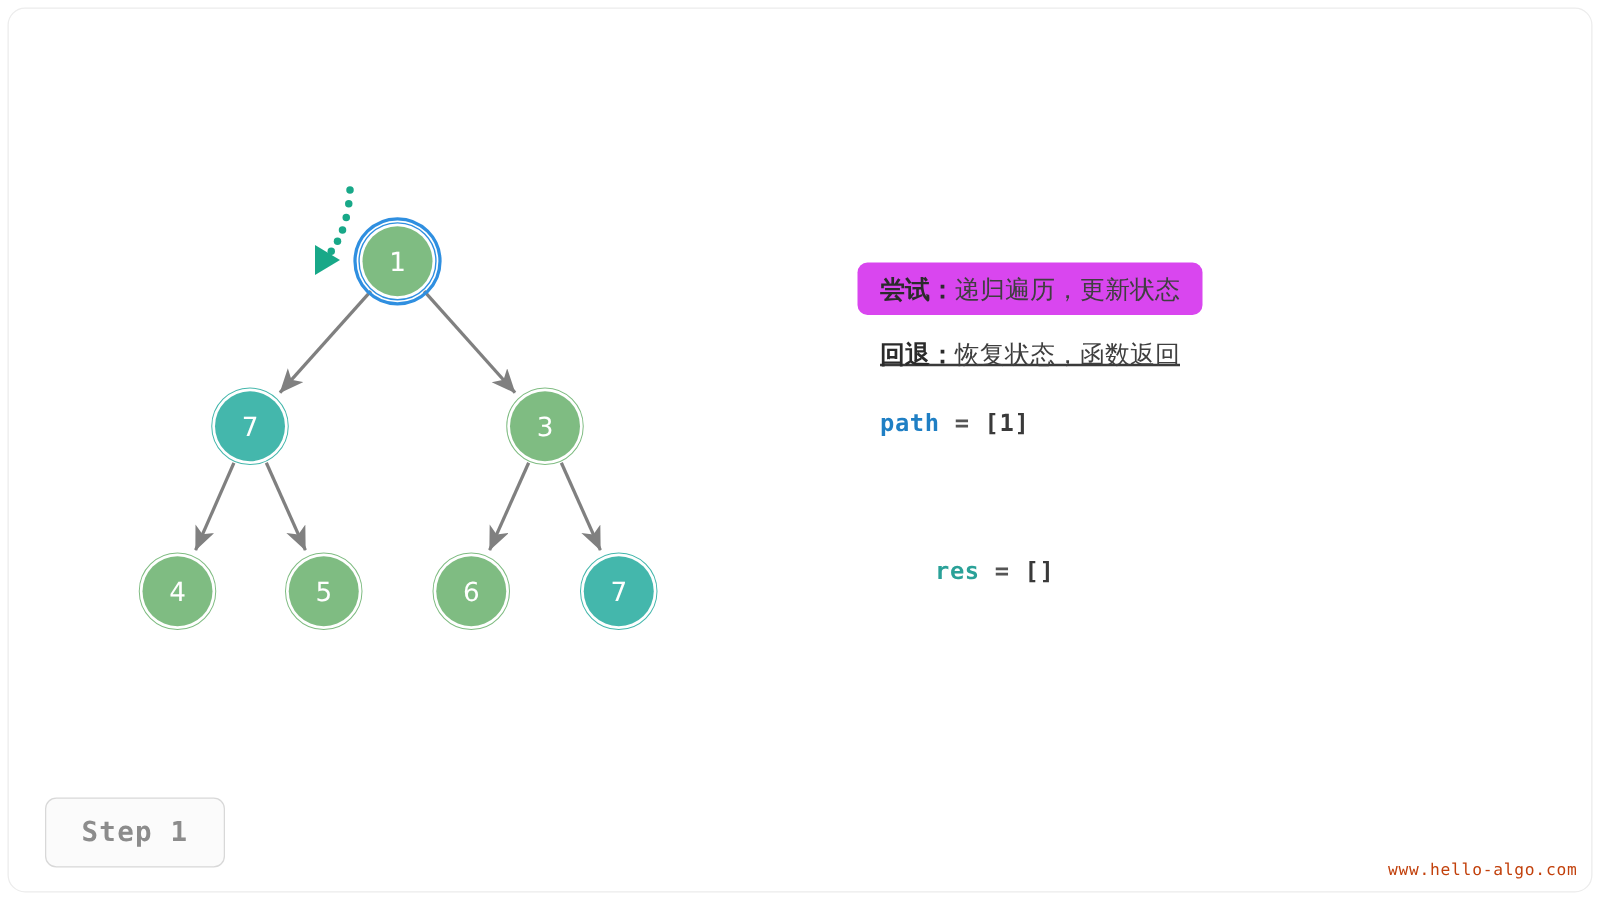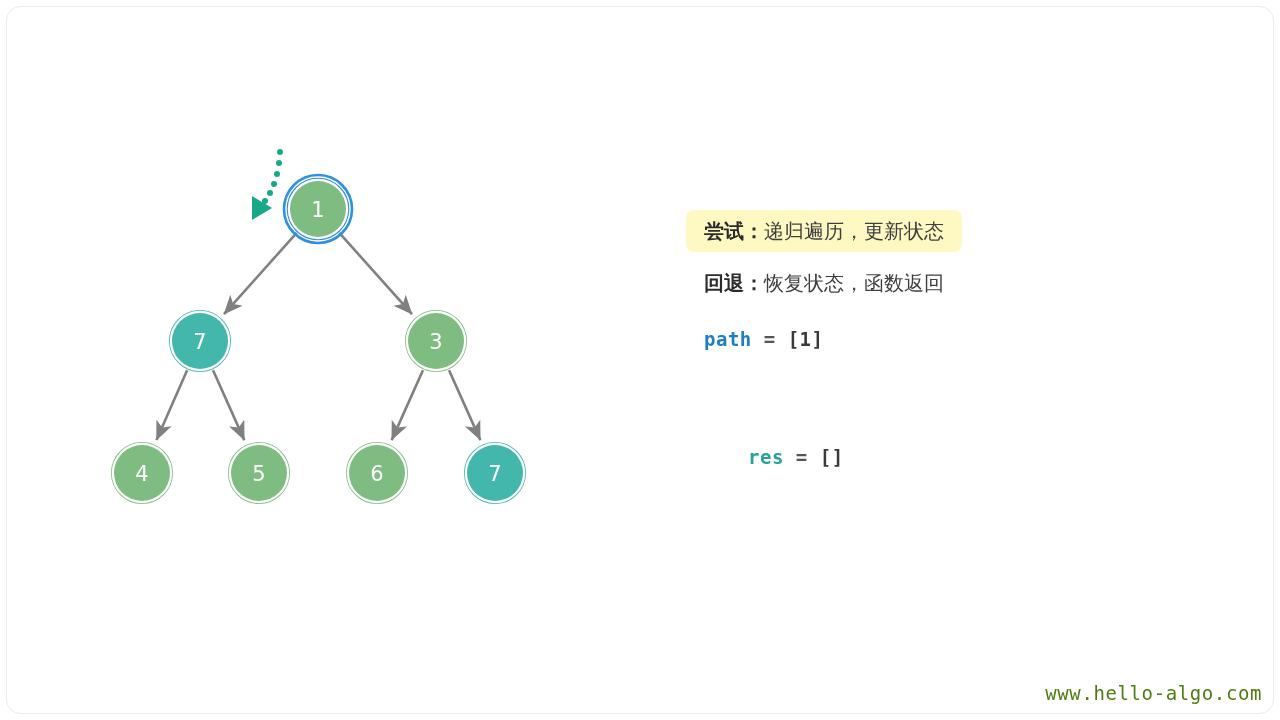--- a/index.html
+++ b/index.html
@@ -118,22 +118,22 @@
     color: #8c8c8c;
     letter-spacing: 1px;
   }
 
   
   #watermark {
     position: absolute;
     right: 18px;
     bottom: 16px;
     font-family: "DejaVu Sans Mono", monospace;
-    font-size: 19px;
-    color: #4d7c0f;
+    font-size: 13px;
+    color: #c2410c;
     letter-spacing: 0.6px;
   }
 </style>
 </head>
 <body>
 
 <div id="stage">
 
   <div id="frame"></div>
 
@@ -204,40 +204,43 @@
         <circle cx="274" cy="184" r="3" fill="#18a888"></circle>
         <circle cx="270" cy="193" r="3" fill="#18a888"></circle>
         <circle cx="265" cy="201" r="3" fill="#18a888"></circle>
         <path d="M 252,196 L 272,208 L 252,220 Z" fill="#18a888"></path>
       </g>
   </svg>
 
   <div id="panel">
 
     <div id="desc-try-wrap">
-      <div class="desc-row active" style="background: #fef9c3;">
+      <div class="desc-row active" style="background: #d946ef;">
         <span class="lead">尝试：</span><span class="body">递归遍历，更新状态</span>
       </div>
     </div>
 
     <div id="desc-back-wrap">
-      <div class="desc-row" style="background: transparent;">
+      <div class="desc-row" style="background: transparent; text-decoration: underline;">
         <span class="lead">回退：</span><span class="body">恢复状态，函数返回</span>
       </div>
     </div>
 
     <div class="var-row" id="var-path">
       <span class="var-name" id="var-path-name" style="color: rgb(31, 127, 196);">path</span>
       <span class="var-eq">=</span>
       <span class="var-val">[1]</span>
     </div>
 
     <div class="var-row" id="var-res">
       <span class="var-name" id="var-res-name" style="color: rgb(42, 161, 152);">res</span>
       <span class="var-eq">=</span>
       <span class="var-val">[]</span>
     </div>
   </div>
 
+  <div id="step-badge">
+    <span id="step-badge-label">Step 1</span>
+  </div>
 
   <div id="watermark">www.hello-algo.com</div>
 
 </div>
 
 </body></html>

